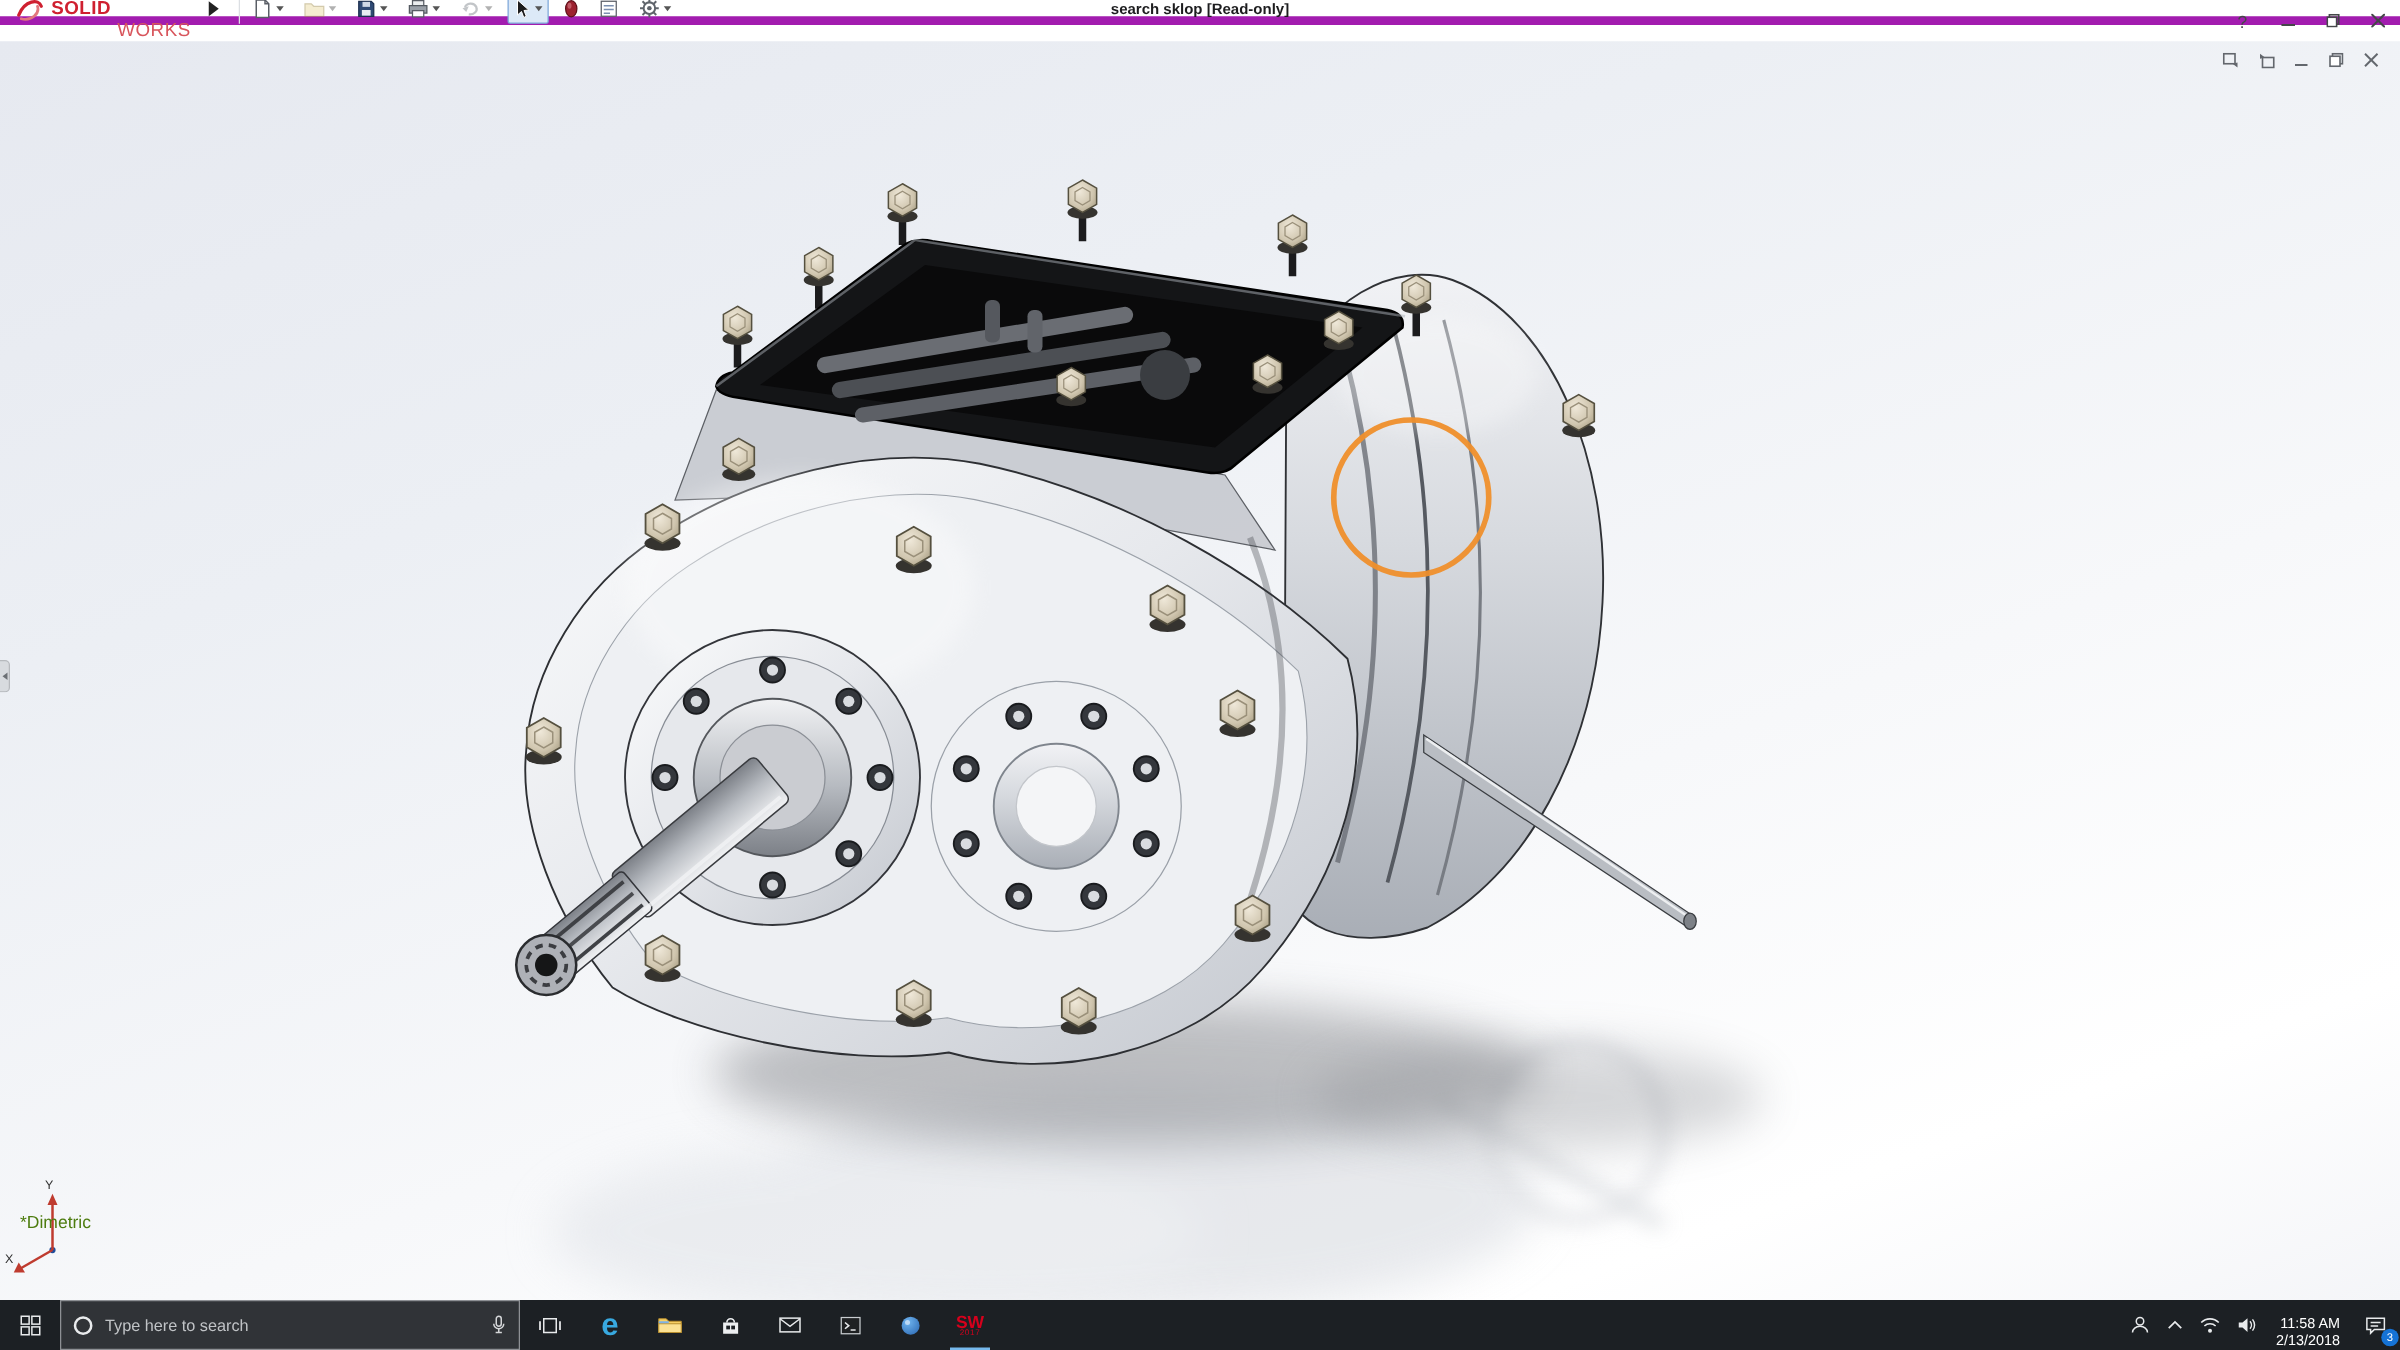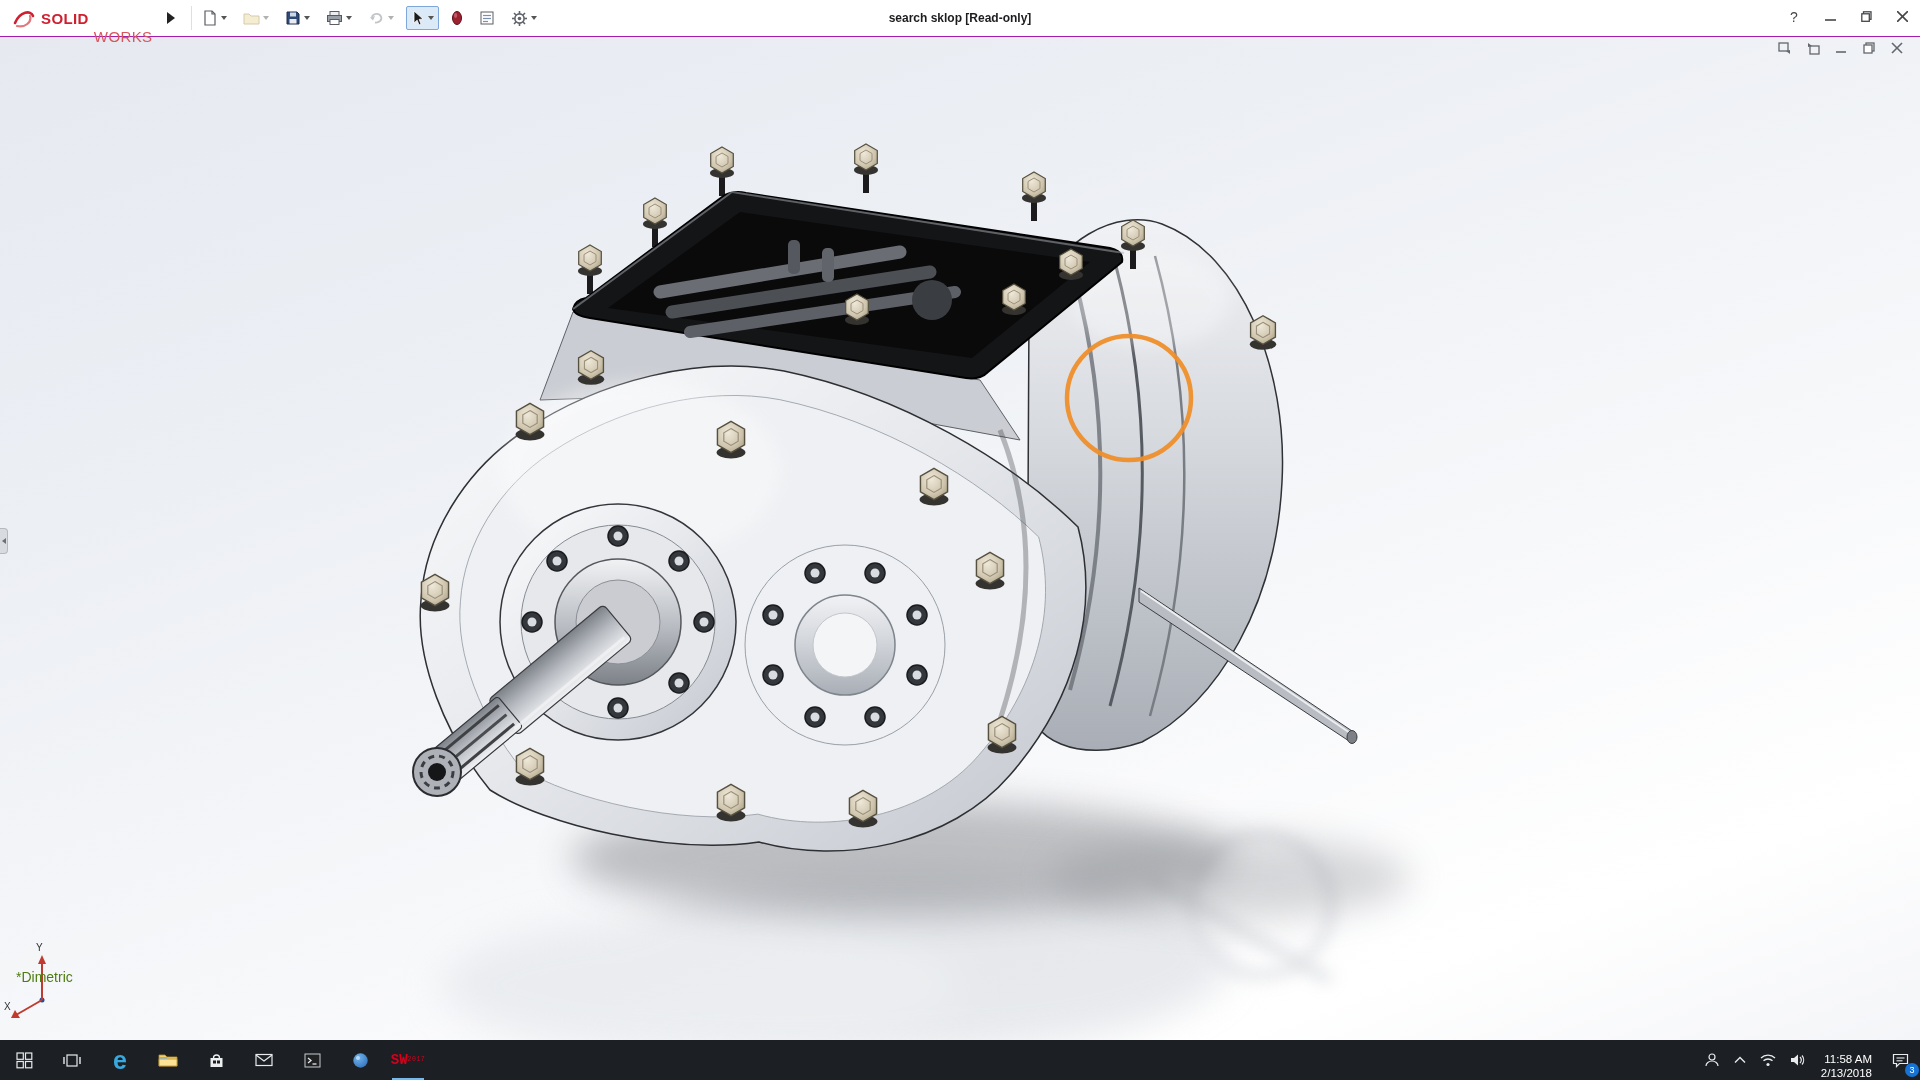--- a/index.html
+++ b/index.html
@@ -7,22 +7,22 @@
 
   
   .graphics-bg {
     position:absolute; left:0; top:33px; right:0; bottom:40px; z-index:0;
     background: linear-gradient(160deg,#e6e9f0 0%, #ecEFf4 30%, #f7f8fa 62%, #ffffff 85%, #f4f5f8 100%);
   }
   .model-svg { position:absolute; left:0; top:0; z-index:1; pointer-events:none; }
 
   
   .titlebar {
-    position:absolute; left:0; top:0; width:1920px; height:37px; z-index:5;
-    background:#ffffff; border-bottom:1px solid #a21caf;
+    position:absolute; left:0; top:0; width:1920px; height:20px; z-index:5;
+    background:#ffffff; border-bottom:7px solid #a21caf;
     display:flex; align-items:center;
   }
   .logo { display:flex; align-items:center; gap:5px; padding:0 8px 0 12px; }
   .logo-solid { color:#cf2030; font-weight:bold; font-size:15px; letter-spacing:.4px; }
   .logo-works { color:#d8555c; font-weight:300; font-size:15px; letter-spacing:.4px;margin-top:36px; }
   .menu-expand { width:0; height:0; border-top:6px solid transparent; border-bottom:6px solid transparent; border-left:8px solid #222; margin:0 10px 0 6px; cursor:pointer; }
   .tb-sep { width:1px; height:24px; background:#dcdfe3; margin:0 6px; }
   .tb-icons { display:flex; align-items:center; gap:8px; }
   .tb-btn { display:flex; align-items:center; gap:3px; padding:3px 4px; border-radius:2px; cursor:pointer; }
   .tb-btn.pressed { background:#dce9f7; border:1px solid #7da7d9; }
@@ -47,21 +47,21 @@
   .taskbar {
     position:absolute; left:0; bottom:0; width:1920px; height:40px; z-index:6;
     background:#1c2024; display:flex; align-items:stretch;
   }
   .tb-cell { width:48px; display:flex; align-items:center; justify-content:center; cursor:pointer; position:relative; }
   .search-box { width:368px; background:#303337; border:1px solid #8d9094; display:flex; align-items:center; gap:10px; padding:0 10px; cursor:text; }
   .search-ring { width:15px; height:15px; border:2px solid #e9ebed; border-radius:50%; flex:0 0 auto; }
   .search-box input { flex:1; background:transparent; border:none; outline:none; color:#d4d6d8; font-size:13px; font-family:"Liberation Sans",sans-serif; }
   .search-box input::placeholder { color:#c0c3c6; }
   .edge-e { color:#38a9e0; font-size:25px; font-weight:bold; line-height:1; }
-  .sw-icon { display:flex; flex-direction:row; align-items:center; line-height:1;font-family:Liberation Mono, monospace; }
+  .sw-icon { display:flex; flex-direction:column; align-items:center; line-height:1; }
   .sw-top { color:#d6001c; font-weight:bold; font-size:14px; }
   .sw-sub { color:#d6001c; font-size:6.5px; letter-spacing:.5px; }
   .active-underline { position:absolute; bottom:0; left:8px; right:8px; height:2px; background:#76b9ed; }
   .tray { margin-left:auto; display:flex; align-items:stretch; }
   .tray-cell { padding:0 7px; display:flex; align-items:center; justify-content:center; cursor:pointer; position:relative; }
   .clock { display:flex; flex-direction:column; align-items:flex-end; justify-content:flex-end; color:#ffffff; font-size:11.5px; line-height:14px; padding:0 8px; cursor:pointer; }
   .badge { position:absolute; right:1px; bottom:3px; min-width:14px; height:14px; border-radius:7px; background:#1573d6; color:#fff; font-size:9px; display:flex; align-items:center; justify-content:center; padding:0 2px; }
 </style>
 </head>
 <body>
@@ -388,20 +388,30 @@
     <svg width="17" height="17" viewBox="0 0 17 17">
       <g fill="none" stroke="#e8eaec" stroke-width="1.2">
         <rect x="1" y="1" width="6.3" height="6.3"></rect>
           <rect x="9.5" y="1" width="6.3" height="6.3"></rect>
         <rect x="1" y="9.5" width="6.3" height="6.3"></rect>
           <rect x="9.5" y="9.5" width="6.3" height="6.3"></rect>
       </g>
     </svg>
   </div>
 
+  <div class="search-box">
+    <span class="search-ring"></span>
+    <input type="text" placeholder="Type here to search" style="">
+    <svg width="12" height="16" viewBox="0 0 12 16">
+      <rect x="4" y="1" width="4" height="8" rx="2" fill="none" stroke="#d4d6d8" stroke-width="1.2"></rect>
+      <path d="M2,7 a4,4 0 0 0 8,0" fill="none" stroke="#d4d6d8" stroke-width="1.2"></path>
+      <line x1="6" y1="11" x2="6" y2="14" stroke="#d4d6d8" stroke-width="1.2"></line>
+      <line x1="3.5" y1="14" x2="8.5" y2="14" stroke="#d4d6d8" stroke-width="1.2"></line>
+    </svg>
+  </div>
 
   <div class="tb-cell">
     <svg width="18" height="15" viewBox="0 0 18 15">
       <rect x="4" y="2" width="10" height="11" fill="none" stroke="#e8eaec" stroke-width="1.2"></rect>
       <line x1="1" y1="4" x2="1" y2="11" stroke="#e8eaec" stroke-width="1.4"></line>
       <line x1="17" y1="4" x2="17" y2="11" stroke="#e8eaec" stroke-width="1.4"></line>
     </svg>
   </div>
   <div class="tb-cell">
     <span class="edge-e">e</span>

